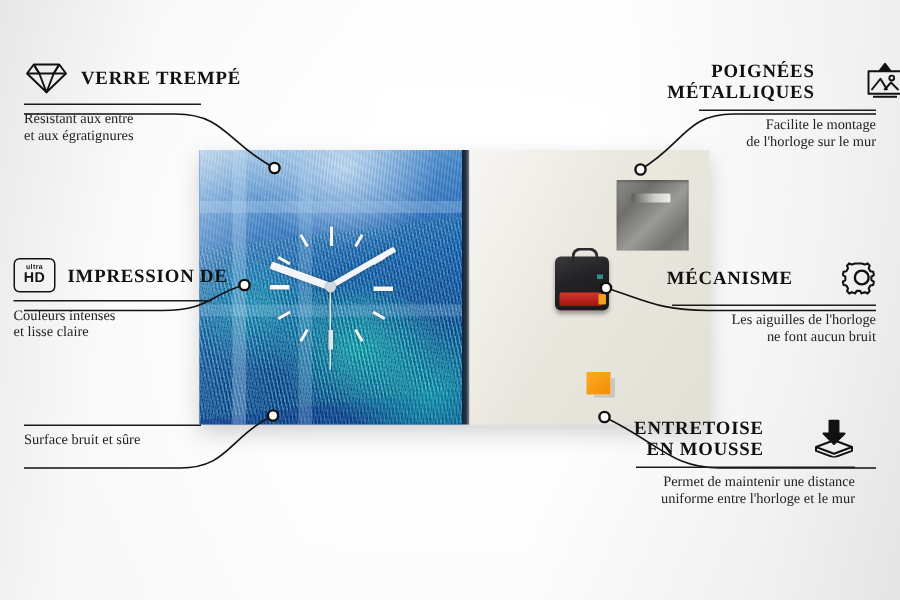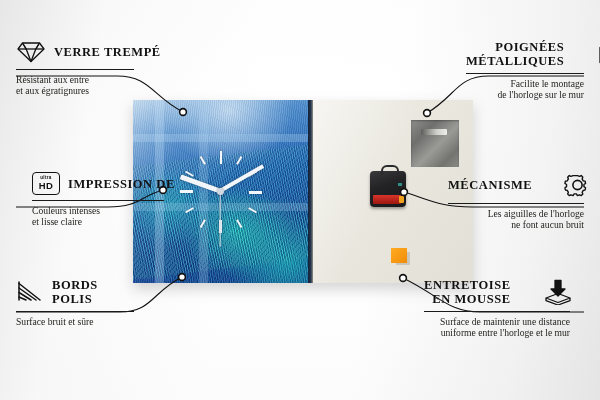--- a/index.html
+++ b/index.html
@@ -84,21 +84,21 @@
   .foam{position:absolute;left:78px;top:148px;width:16px;height:15px;
     background:linear-gradient(140deg,#ffab20,#f08c09);
     box-shadow:4px 3px 0 -1px rgba(190,190,182,.75);}
 
   
   .wire{position:absolute;left:0;top:0;width:600px;height:400px;pointer-events:none;}
 
   
   .label{position:absolute;}
   .label .head{display:flex;align-items:center;gap:8px;}
-  .label.right .head{justify-content:flex-start;gap:32px;}
+  .label.right .head{justify-content:center;gap:32px;}
   .title{font-family:"Liberation Serif", serif;font-weight:bold;color:#111;
     font-size:12.5px;line-height:14px;letter-spacing:.55px;text-transform:uppercase;white-space:nowrap;}
   .label.left .title{text-align:left;}
   .label.right .title{text-align:right;}
   .rule{height:1px;background:#1a1a1a;margin:5px 0 4px;}
   .desc{font-family:"Liberation Serif", serif;color:#23231f;font-size:9.6px;line-height:11.2px;white-space:pre-line;}
   .label.right .desc{text-align:right;}
 
   
   .icon{flex:0 0 auto;display:block;}
@@ -224,46 +224,34 @@
         </g>
       </svg>
       <div class="title">VERRE
 TREMPÉ</div>
     </div>
     <div class="rule"></div>
     <div class="desc">Résistant aux entre
 et aux égratignures</div>
   </div>
 
-  <div class="label left" style="left:32px;top:172px;width:132px;">
+  <div class="label left" style="left:9px;top:172px;width:132px;">
     <div class="head">
       <div class="icon hdbadge">
         <span class="u">ultra</span>
         <span class="hd">HD</span>
       </div>
       <div class="title"><span>IMPRESSION DE</span><br></div>
     </div>
     <div class="rule"></div>
     <div class="desc">Couleurs intenses
 et lisse claire</div>
   </div>
 
   <div class="label left" style="left:16px;top:278px;width:118px;">
-    <div class="head">
-      <svg class="icon" width="28" height="24" viewBox="0 0 28 24">
-        <g stroke="#111" stroke-width="1.5" stroke-linecap="round">
-          <path d="M3,2 L3,20"></path>
-          <path d="M3,3.5 L24,20"></path>
-          <path d="M3,8 L20,20"></path>
-          <path d="M3,12.5 L15,20"></path>
-          <path d="M3,17 L10,20"></path>
-        </g>
-      </svg>
-      <div class="title"><span>BORDS</span><br><span>POLIS</span></div>
-    </div>
     <div class="rule"></div>
     <div class="desc">Surface bruit et sûre</div>
   </div>
 
   <div class="label right" style="left:466px;top:40px;width:118px;">
     <div class="head">
       <div class="title" style="flex:1 1 auto;"><span>POIGNÉES</span><br><span>MÉTALLIQUES</span></div>
       <svg class="icon" width="30" height="26" viewBox="0 0 30 26">
         <g fill="none" stroke="#111" stroke-width="1.3" stroke-linejoin="round">
           <path d="M15,1.5 L11.5,6 H18.5 Z" fill="#111"></path>
@@ -300,17 +288,17 @@
       <div class="title" style="flex:1 1 auto;"><span>ENTRETOISE</span><br><span>EN MOUSSE</span></div>
       <svg class="icon" width="30" height="26" viewBox="0 0 30 26">
         <g fill="none" stroke="#111" stroke-width="1.3" stroke-linejoin="round">
           <path d="M12,1.5 h6 v8.5 h4 l-7,7 -7,-7 h4 z" fill="#111"></path>
           <path d="M15,14.5 L27,19 L15,23.5 L3,19 Z"></path>
           <path d="M3,19 v2.6 L15,26 L27,21.6 V19"></path>
         </g>
       </svg>
     </div>
     <div class="rule"></div>
-    <div class="desc">Surface de maintenir une distance
+    <div class="desc">Permet de maintenir une distance
 uniforme entre l'horloge et le mur</div>
   </div>
 
 </div>
 
 </body></html>

